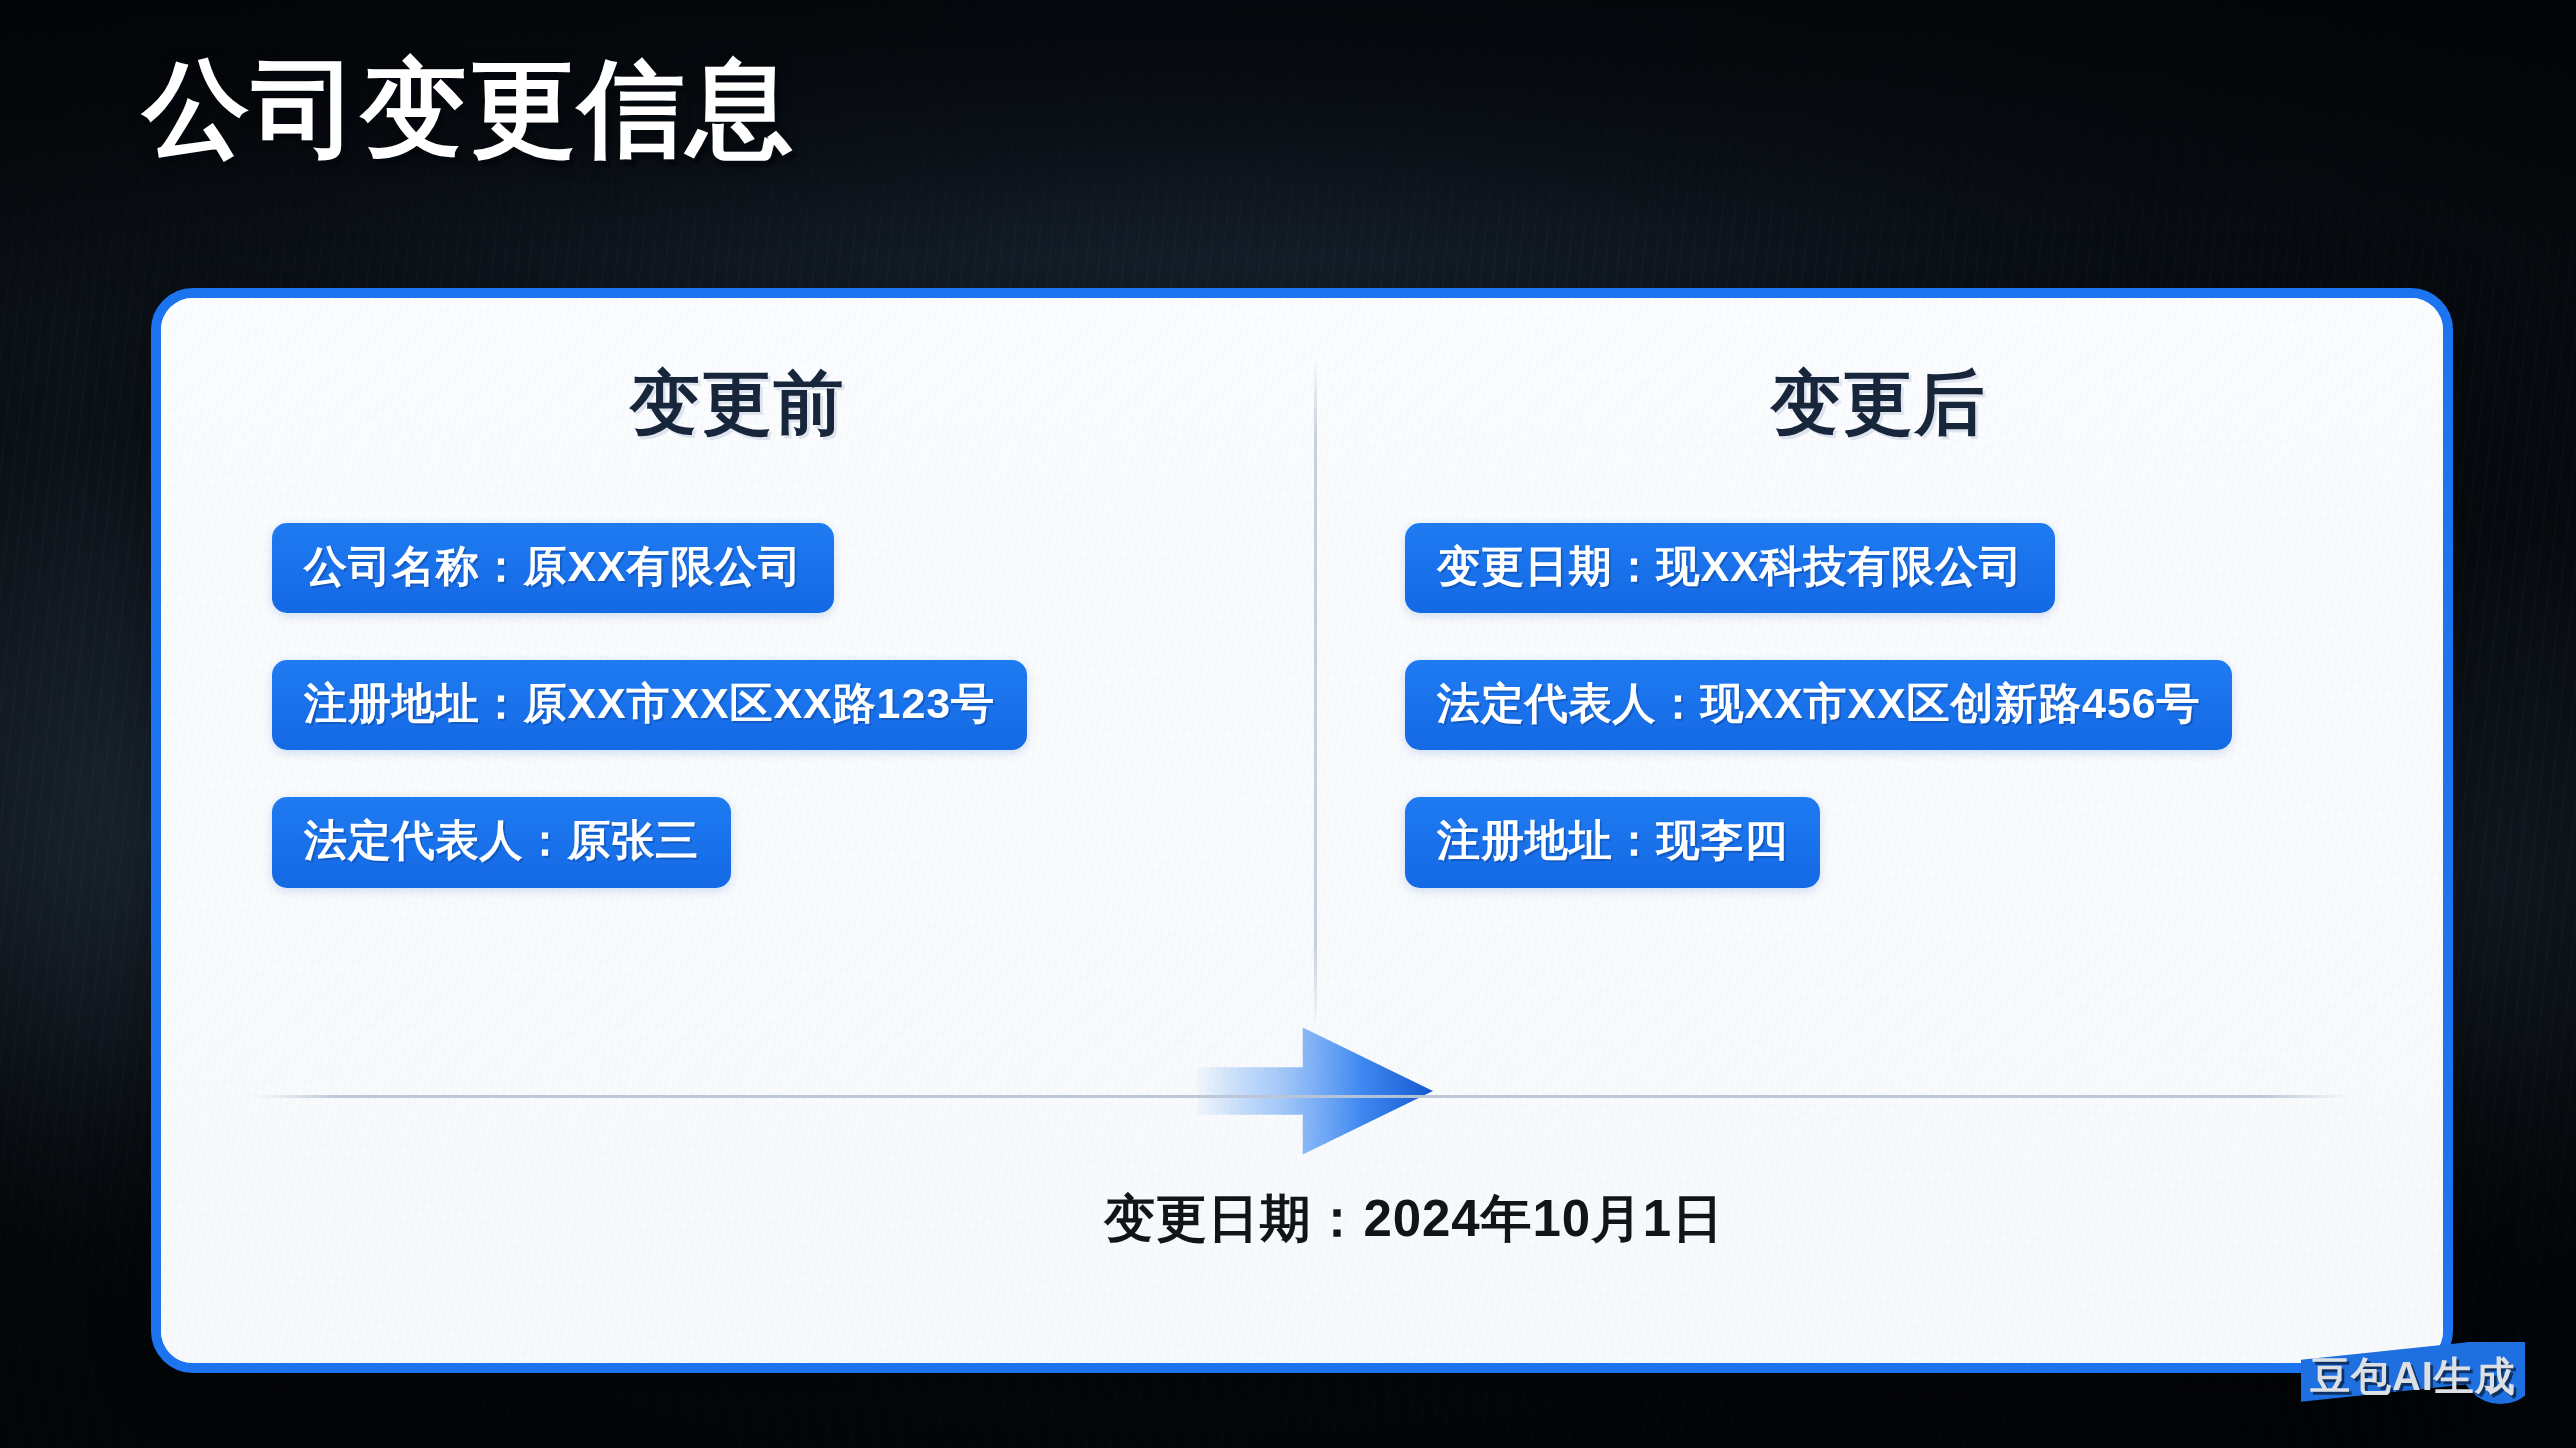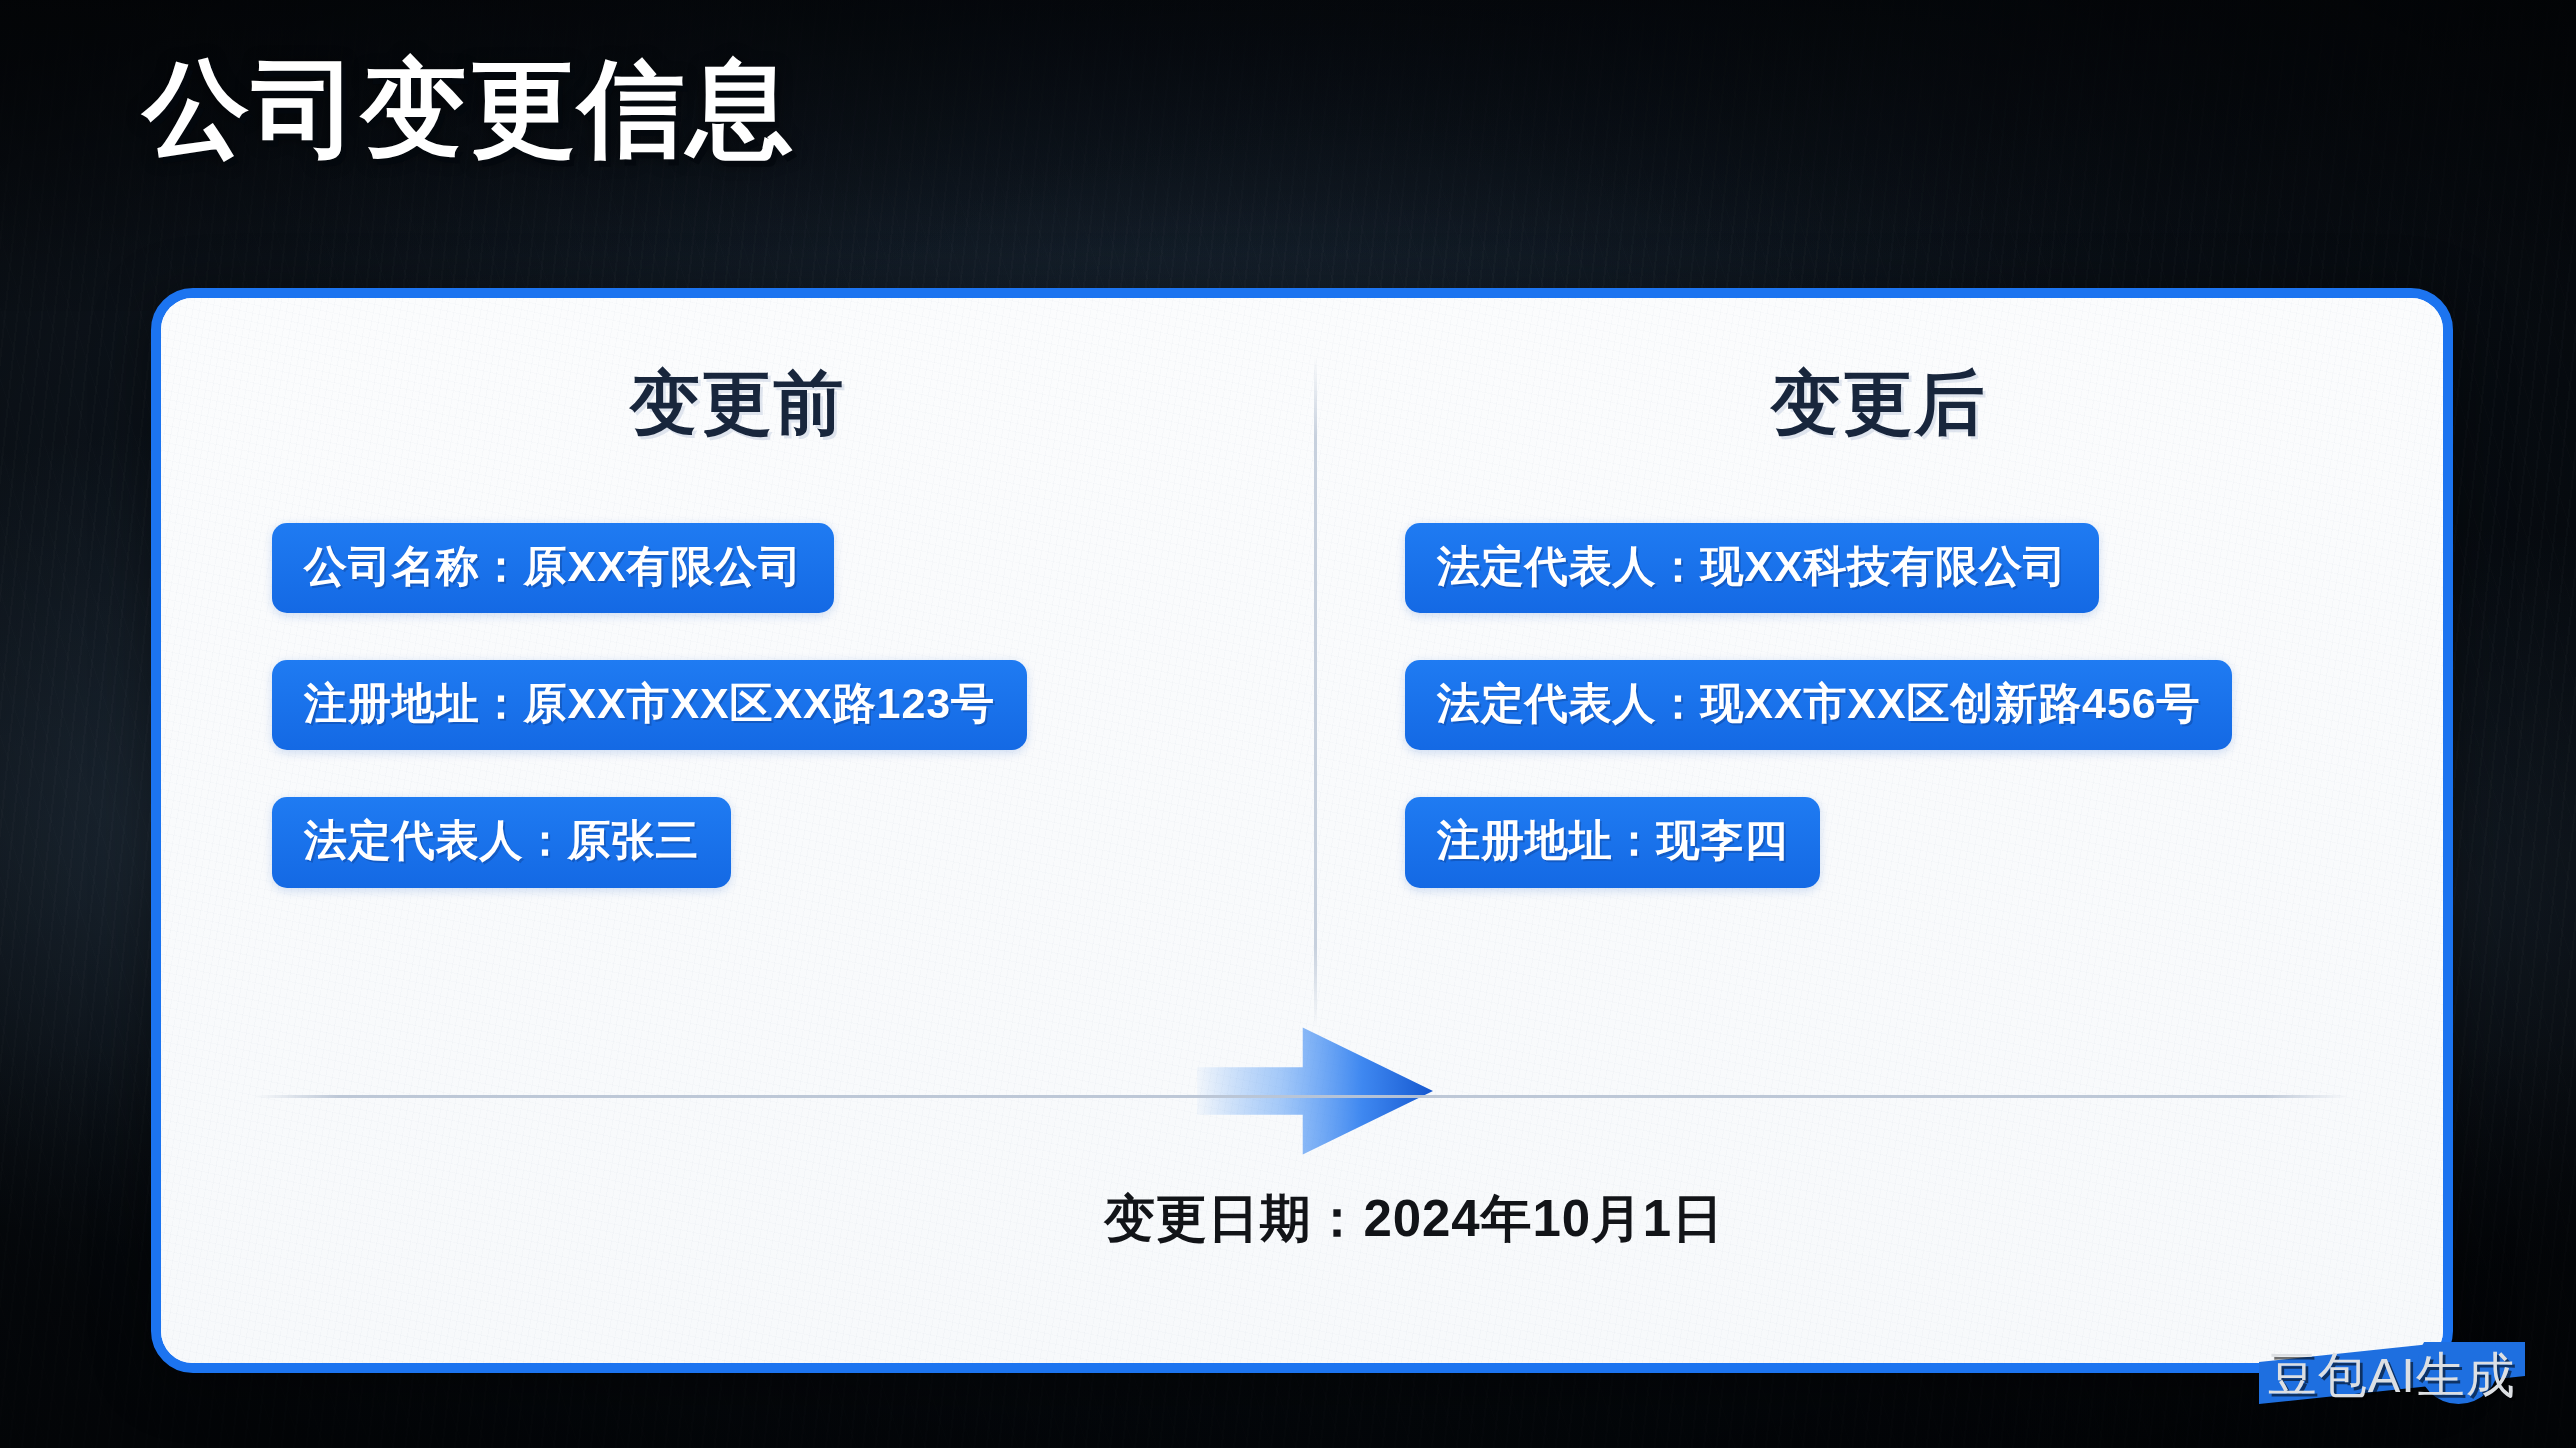--- a/index.html
+++ b/index.html
@@ -202,22 +202,22 @@
     position: absolute;
     left: 159px;
     top: -19px;
     width: 81px;
     height: 81px;
     border-radius: 50%;
     background: #1e6fe0;
   }
   .wm-text {
     position: relative;
-    font-size: 49px;
-    font-weight: 400;
+    font-size: 40px;
+    font-weight: 700;
     color: #dcdfe3;
     letter-spacing: 0.9px;
     text-shadow: 2.8px 2.8px 0 rgba(0,0,0,0.55);
     white-space: nowrap;
   }
 </style>
 </head>
 <body>
 
 <div id="stage">
@@ -238,21 +238,21 @@
       <div class="col-head right">变更后</div>
       <div class="col-head left">变更前</div>
 
       <div class="chips left">
         <div class="chip">公司名称：原XX有限公司</div>
         <div class="chip">注册地址：原XX市XX区XX路123号</div>
         <div class="chip">法定代表人：原张三</div>
       </div>
 
       <div class="chips right">
-        <div class="chip">法定代表人：现XX科技有限公司</div>
+        <div class="chip">变更日期：现XX科技有限公司</div>
         <div class="chip">法定代表人：现XX市XX区创新路456号</div>
         <div class="chip">注册地址：现李四</div>
       </div>
 
       <div class="arrow-wrap">
         <svg viewBox="0 0 250 150" preserveAspectRatio="none" aria-hidden="true">
           <defs>
             <linearGradient id="arrowGrad" x1="0" y1="0" x2="1" y2="0">
               <stop offset="0%" stop-color="#1f7bf2" stop-opacity="0.03"></stop>
               <stop offset="35%" stop-color="#3f8ef5" stop-opacity="0.45"></stop>

